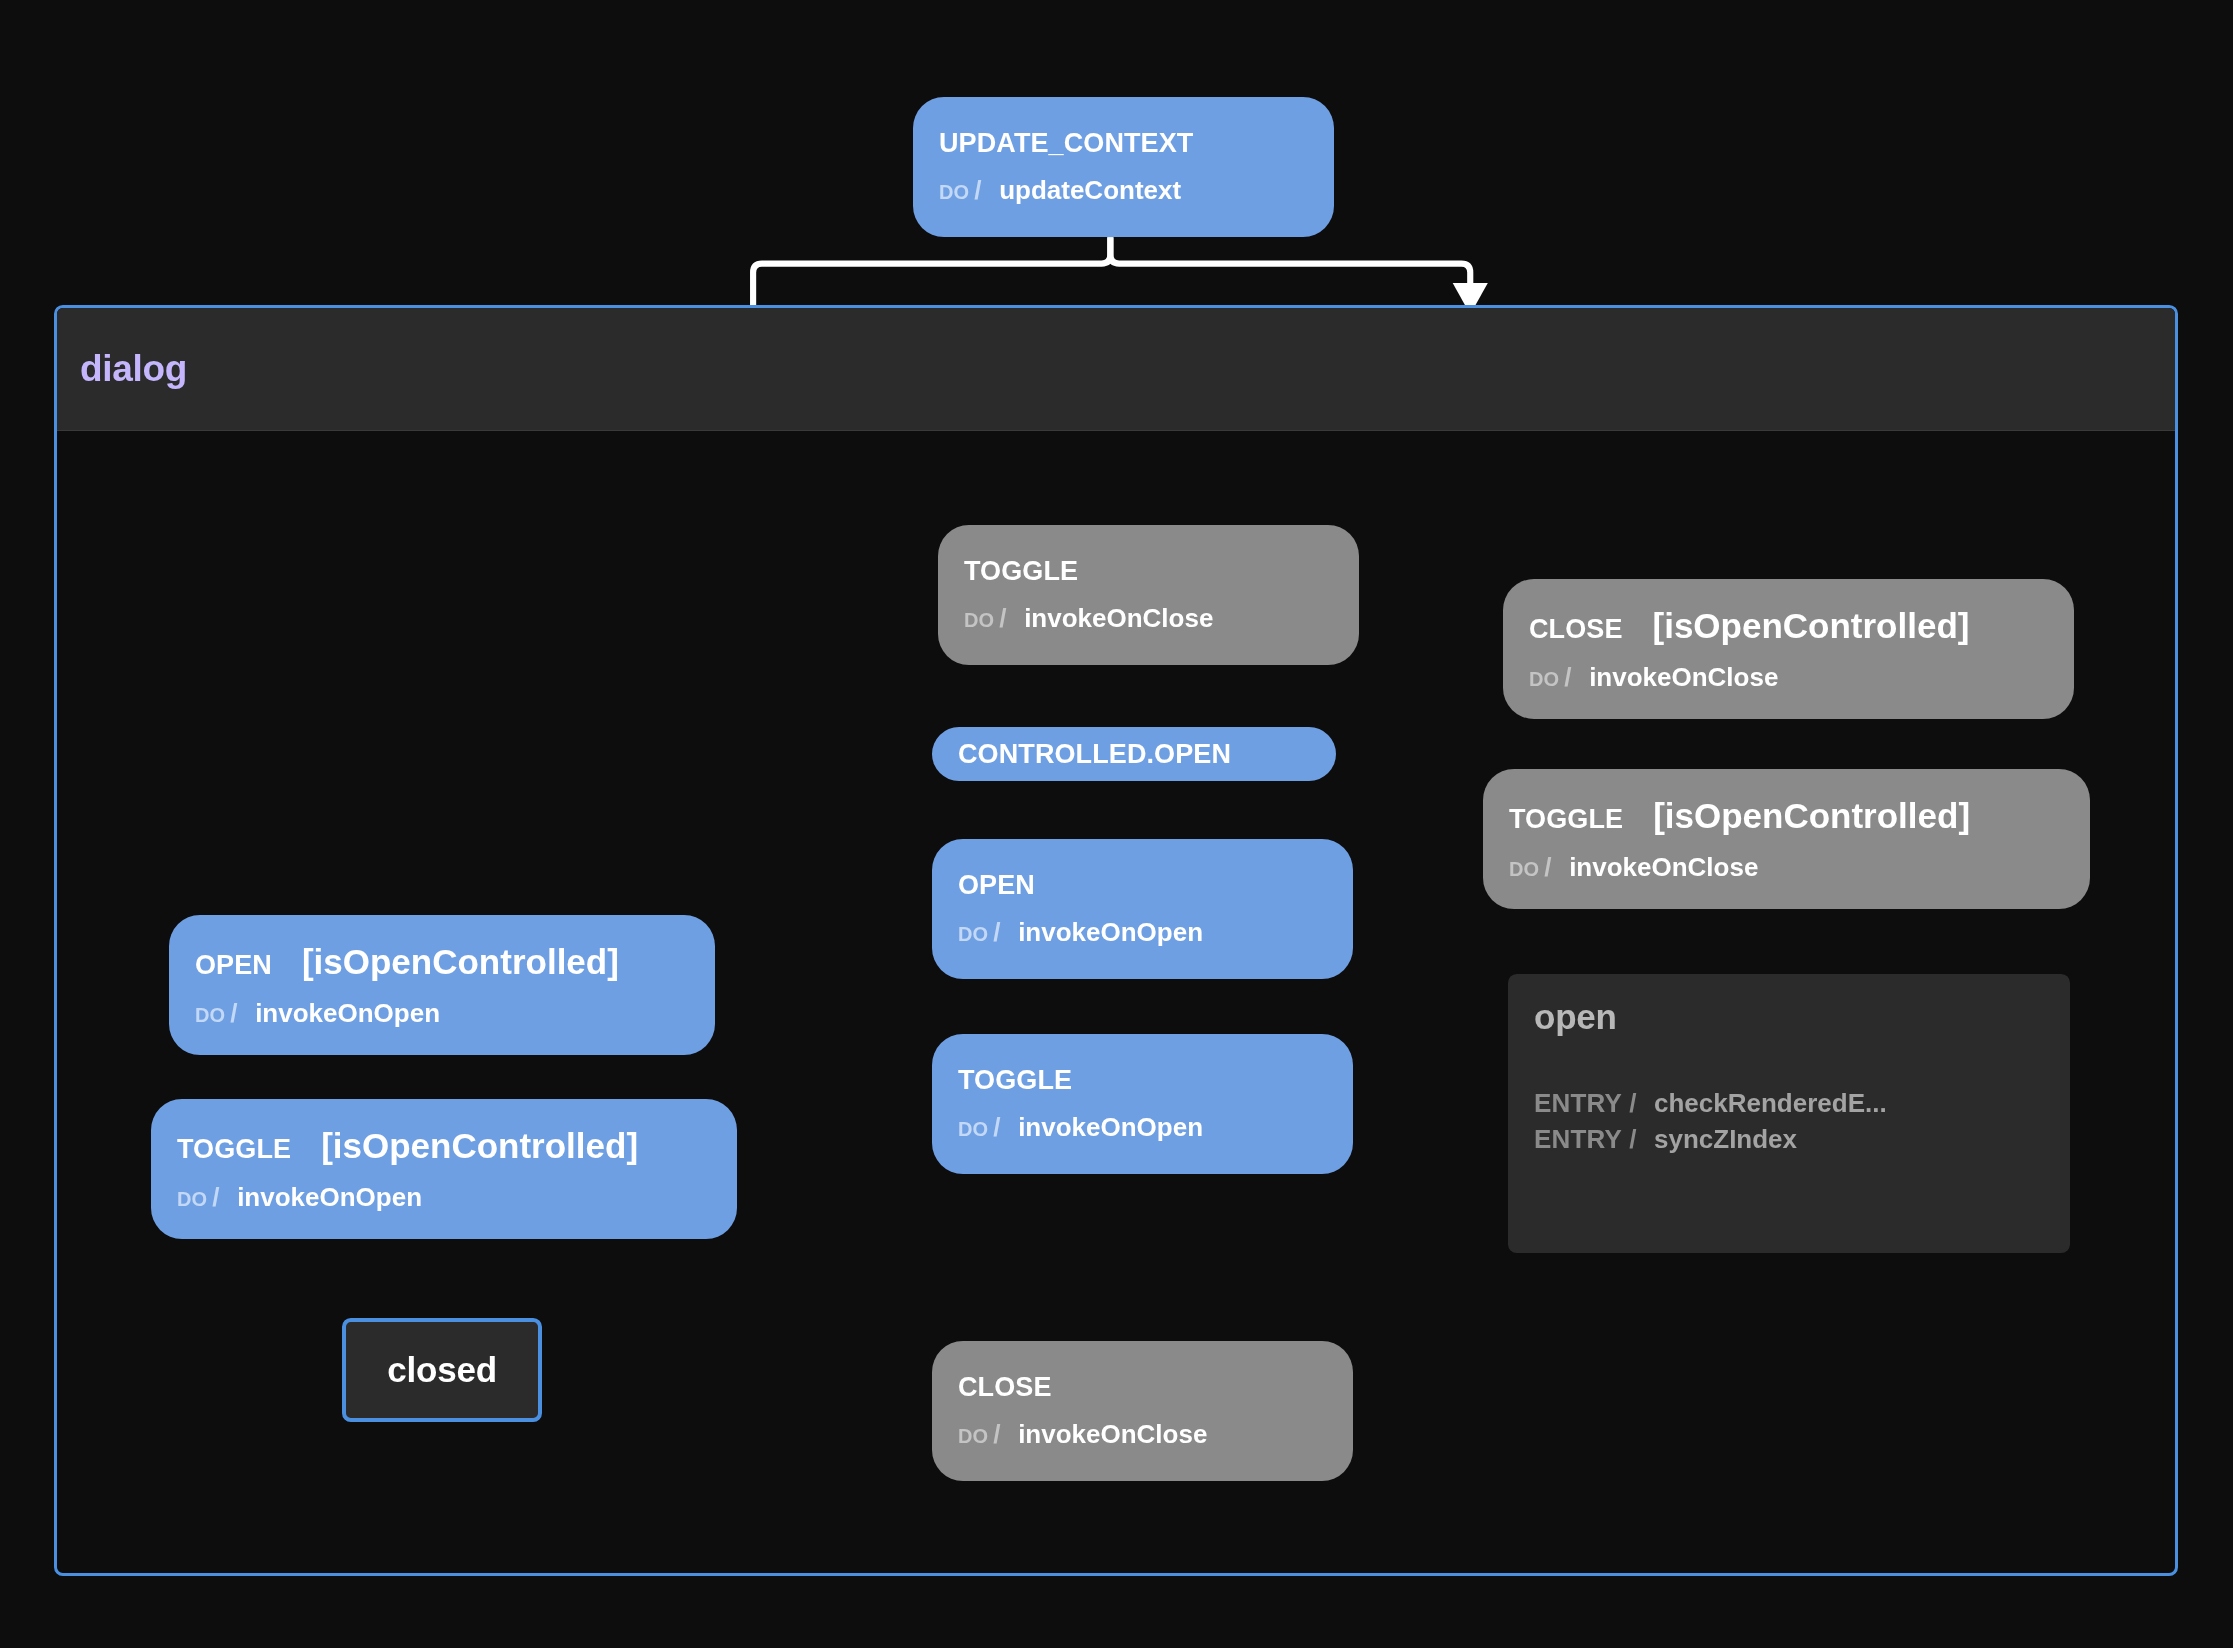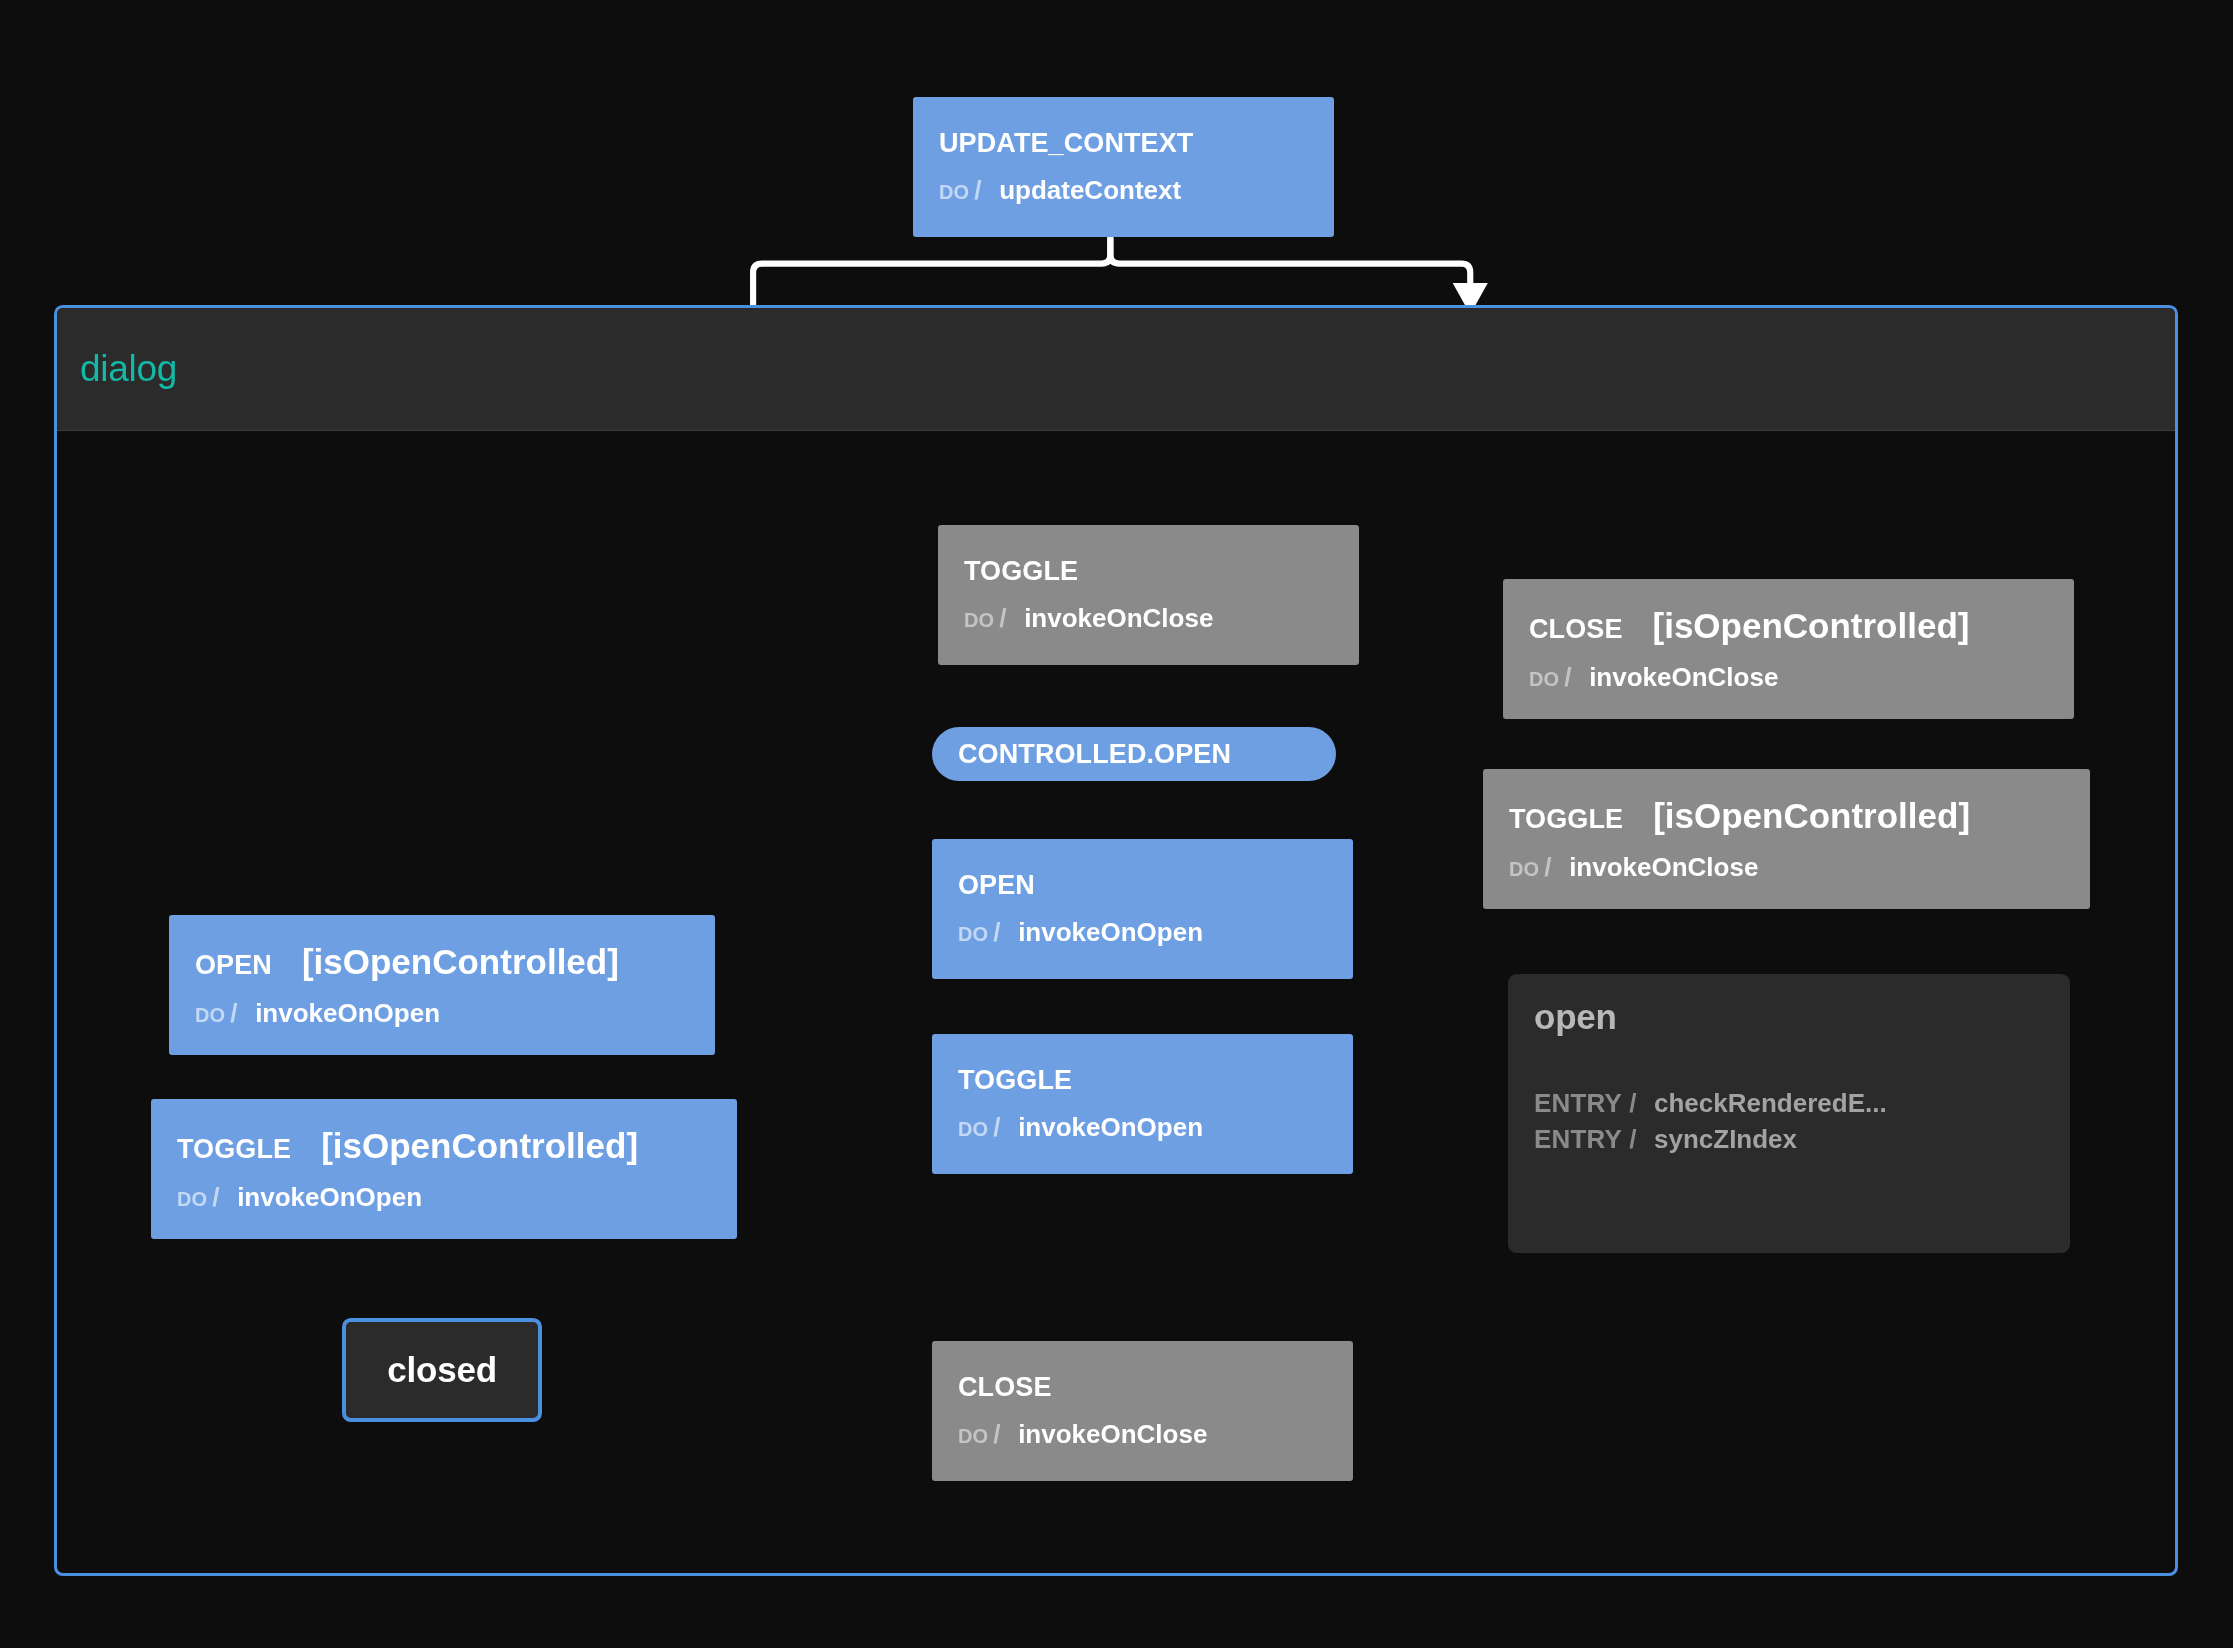--- a/index.html
+++ b/index.html
@@ -26,23 +26,23 @@
   }
   .machine-header {
     background: #2b2b2b;
     border-bottom: 0.9px solid #3a3a3a;
     box-sizing: border-box;
     display: flex;
     align-items: center;
     padding-left: 23px;
   }
   .machine-title {
-    color: #14b8a6;
+    color: #c4b5fd;
     font-size: 37px;
-    font-weight: 400;
+    font-weight: 700;
     letter-spacing: -0.3px;
   }
 
   
   .state-node {
     position: absolute;
     box-sizing: border-box;
     border-radius: 8.8px;
     background: #2b2b2b;
   }
@@ -90,21 +90,21 @@
   .action-name {
     color: #a3a3a3;
     font-size: 26px;
     font-weight: 700;
   }
 
   
   .event-box {
     position: absolute;
     box-sizing: border-box;
-    border-radius: 3px;
+    border-radius: 31px;
     display: flex;
     flex-direction: column;
     justify-content: center;
   }
   .event-box.blue { background: #6f9fe3; }
   .event-box.gray { background: #8a8a8a; }
   .event-box.one-line { border-radius: 877px; }
 
   .event-head {
     display: flex;

